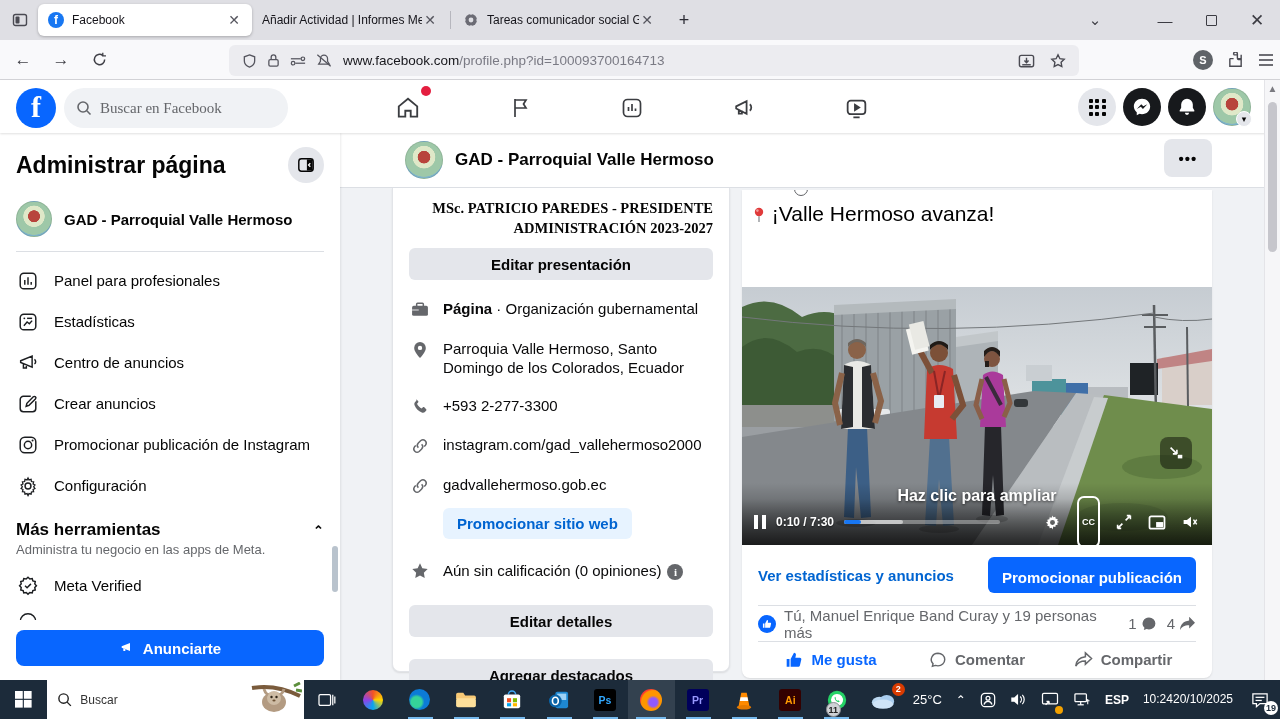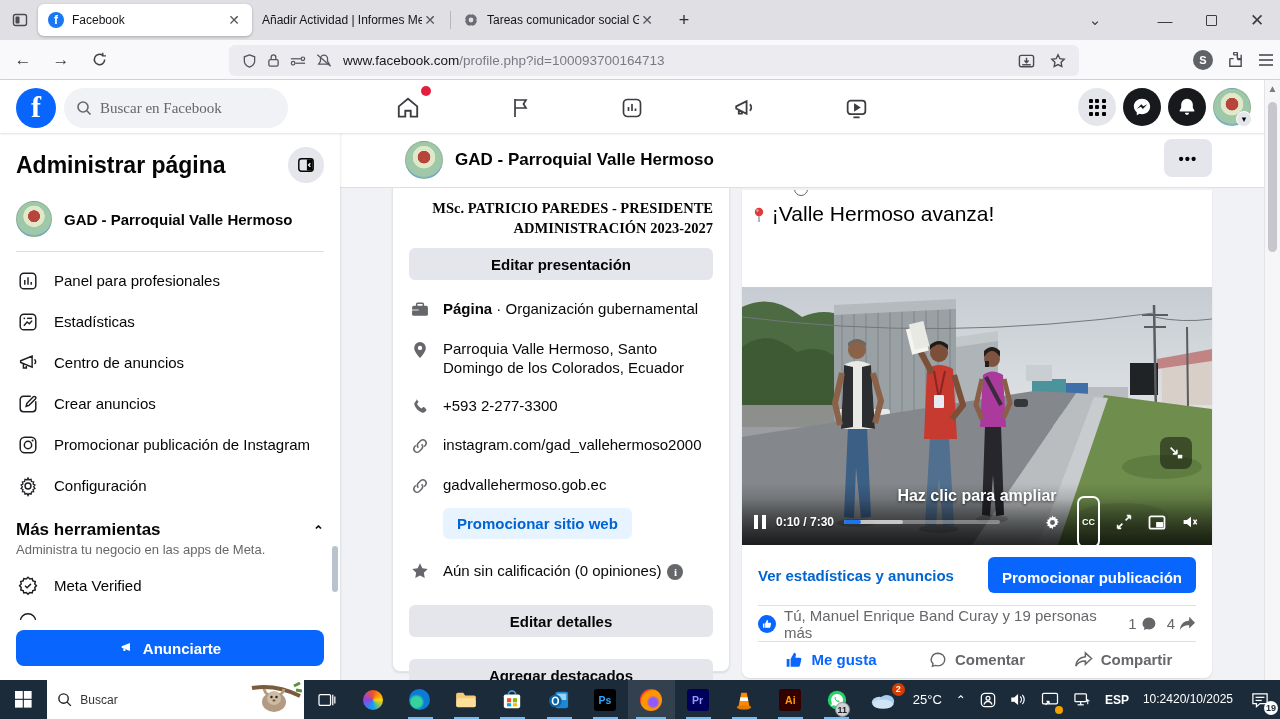--- a/index.html
+++ b/index.html
@@ -113,21 +113,21 @@
   .tb-search input { border:0; outline:none; font-size:12px; color:#111; width:150px; margin-left:8px; font-family:"Liberation Sans",sans-serif; background:transparent; }
   .tb-search input::placeholder { color:#333; }
   .tb-icon { width:47px; display:flex; align-items:center; justify-content:center; position:relative; }
   .tb-icon .runline { position:absolute; bottom:0; left:11px; width:25px; height:2.5px; background:#76b9ed; }
   .tb-icon.activeapp { background:#33414f; }
   .sqicon { width:22px; height:22px; border-radius:3px; display:flex; align-items:center; justify-content:center; font-weight:bold; font-size:10.5px; }
   .tray { margin-left:auto; display:flex; align-items:center; gap:0; }
   .tray .titem { padding:0 7px; display:flex; align-items:center; justify-content:center; height:100%; position:relative; font-size:12px; }
   .clockblk { text-align:right; font-size:11px; line-height:13px; padding:0 8px; }
   .badge-red { position:absolute; top:3px; right:1px; min-width:13px; height:13px; border-radius:7px; background:#d83b01; color:#fff; font-size:9px; font-weight:bold; text-align:center; line-height:13px; padding:0 2px; }
-  .badge-wa { position:absolute; bottom:2px; right:10px; width:15px; height:15px; border-radius:50%; background:#cfd2d6; color:#222; font-size:9px; font-weight:bold; text-align:center; line-height:15px; border:1px solid #8a8d92; }
+  .badge-wa { position:absolute; bottom:2px; right:19px; width:15px; height:15px; border-radius:50%; background:#cfd2d6; color:#222; font-size:9px; font-weight:bold; text-align:center; line-height:15px; border:1px solid #8a8d92; }
   .badge-notif { position:absolute; bottom:4px; right:2px; width:14px; height:14px; border-radius:50%; background:#fff; color:#1c2b3a; font-size:9px; font-weight:bold; text-align:center; line-height:14px; }
 
   svg { display:block; }
 </style>
 </head>
 <body>
 
 <div class="screen">
 
   <div class="tabstrip">

